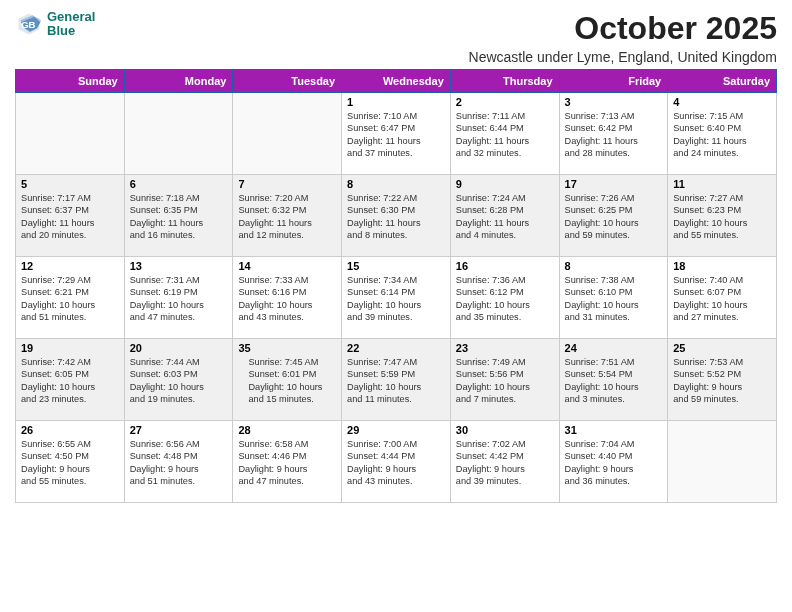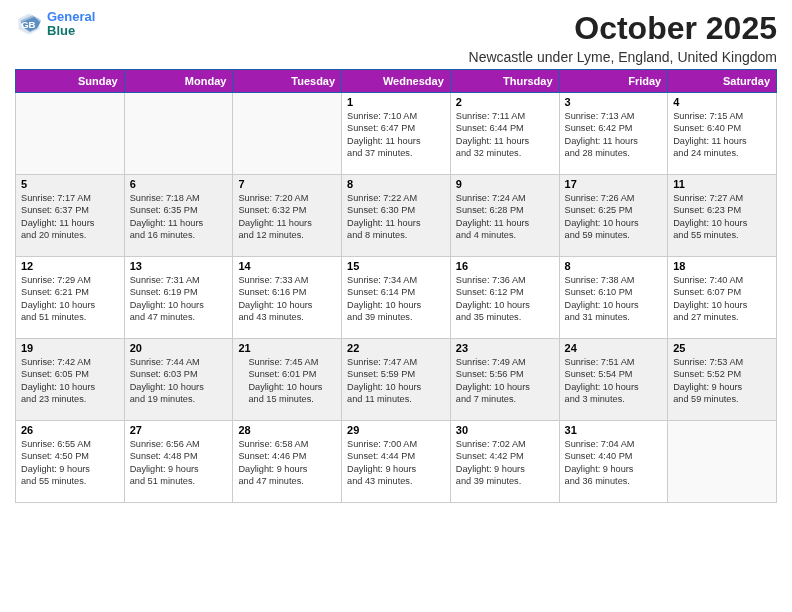--- a/index.html
+++ b/index.html
@@ -26,21 +26,21 @@
       align-items: center;
       gap: 4px;
     }
     .logo-text {
       display: flex;
       flex-direction: column;
       font-size: 13px;
       font-weight: bold;
       line-height: 1.1;
     }
-    .logo-general { color: #3b82f6; }
+    .logo-general { color: #0f766e; }
     .logo-blue { color: #0f766e; }
     .logo-icon {
       width: 28px;
       height: 28px;
     }
     .title-block {
       text-align: right;
     }
     .month-title {
       font-size: 32px;
@@ -276,21 +276,21 @@
 and 23 minutes.</div>
           </td>
           <td>
             <span class="day-num">20</span>
             <div class="day-detail" style="white-space: pre-line;">Sunrise: 7:44 AM
 Sunset: 6:03 PM
 Daylight: 10 hours
 and 19 minutes.</div>
           </td>
           <td>
-            <span class="day-num">21</span>
+            <span class="day-num">35</span>
             <div class="day-detail" style="white-space: pre-line; margin-left: 10px;">Sunrise: 7:45 AM
 Sunset: 6:01 PM
 Daylight: 10 hours
 and 15 minutes.</div>
           </td>
           <td>
             <span class="day-num">22</span>
             <div class="day-detail" style="white-space: pre-line;">Sunrise: 7:47 AM
 Sunset: 5:59 PM
 Daylight: 10 hours

